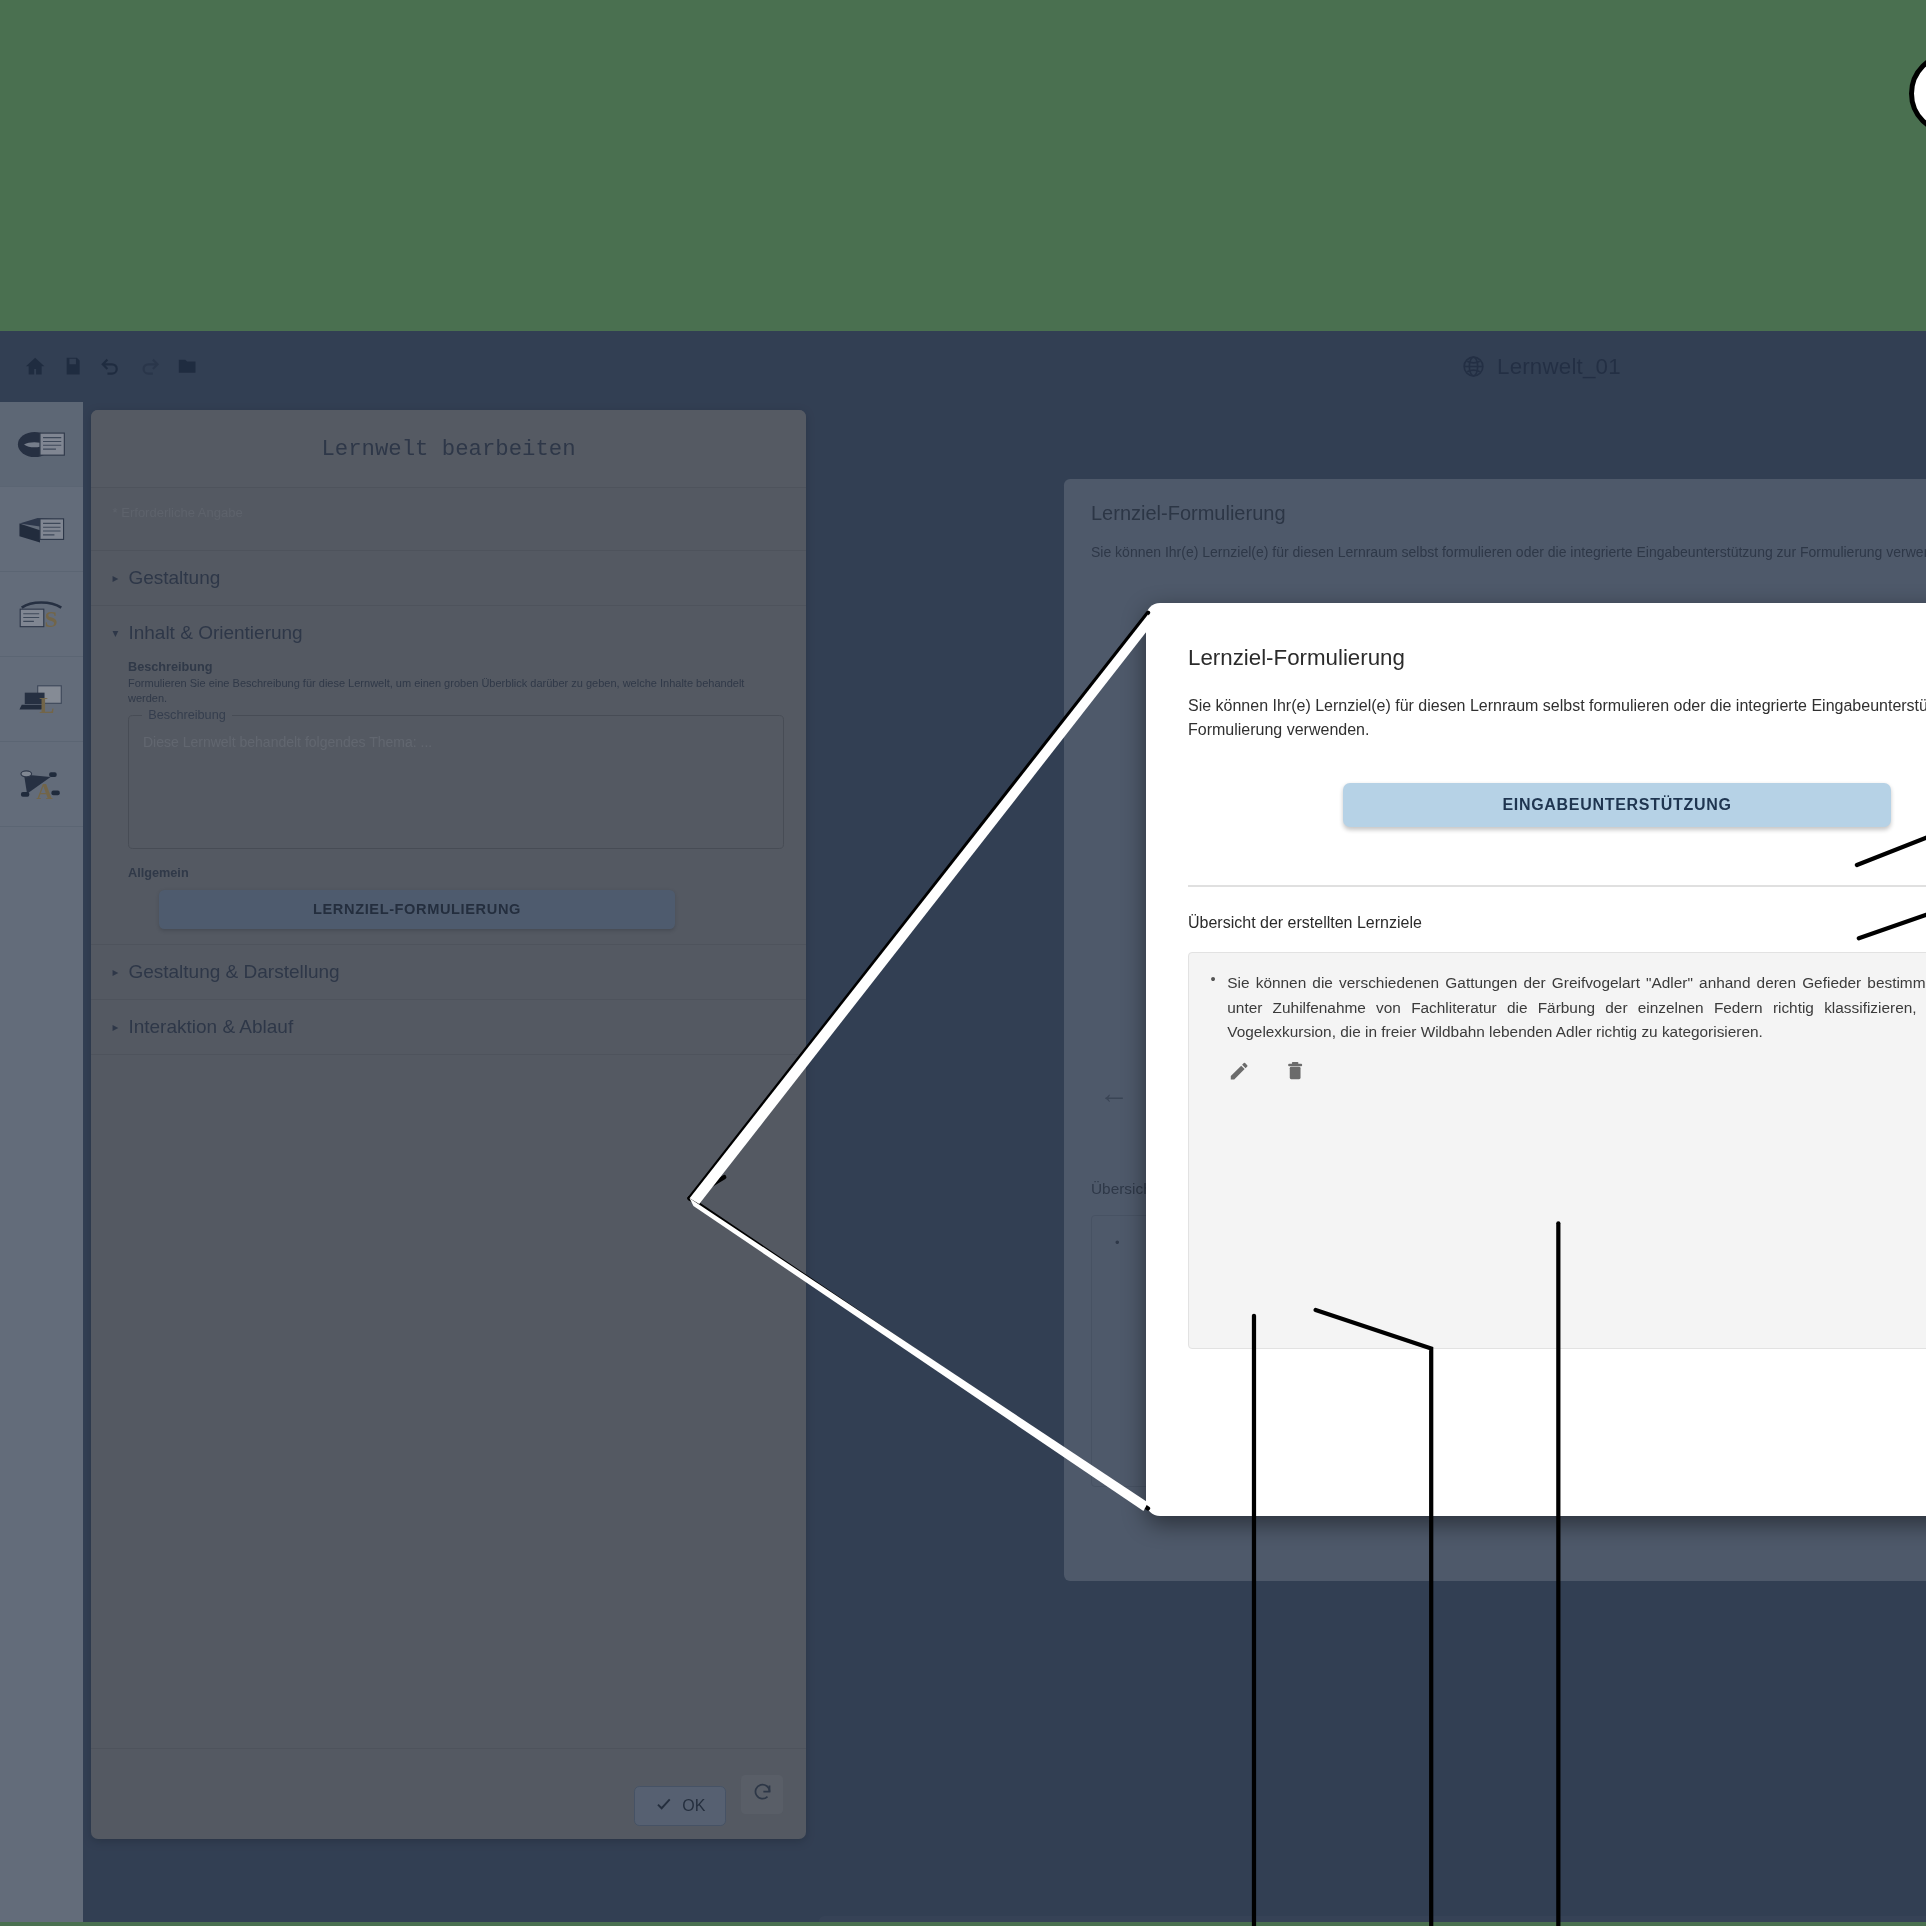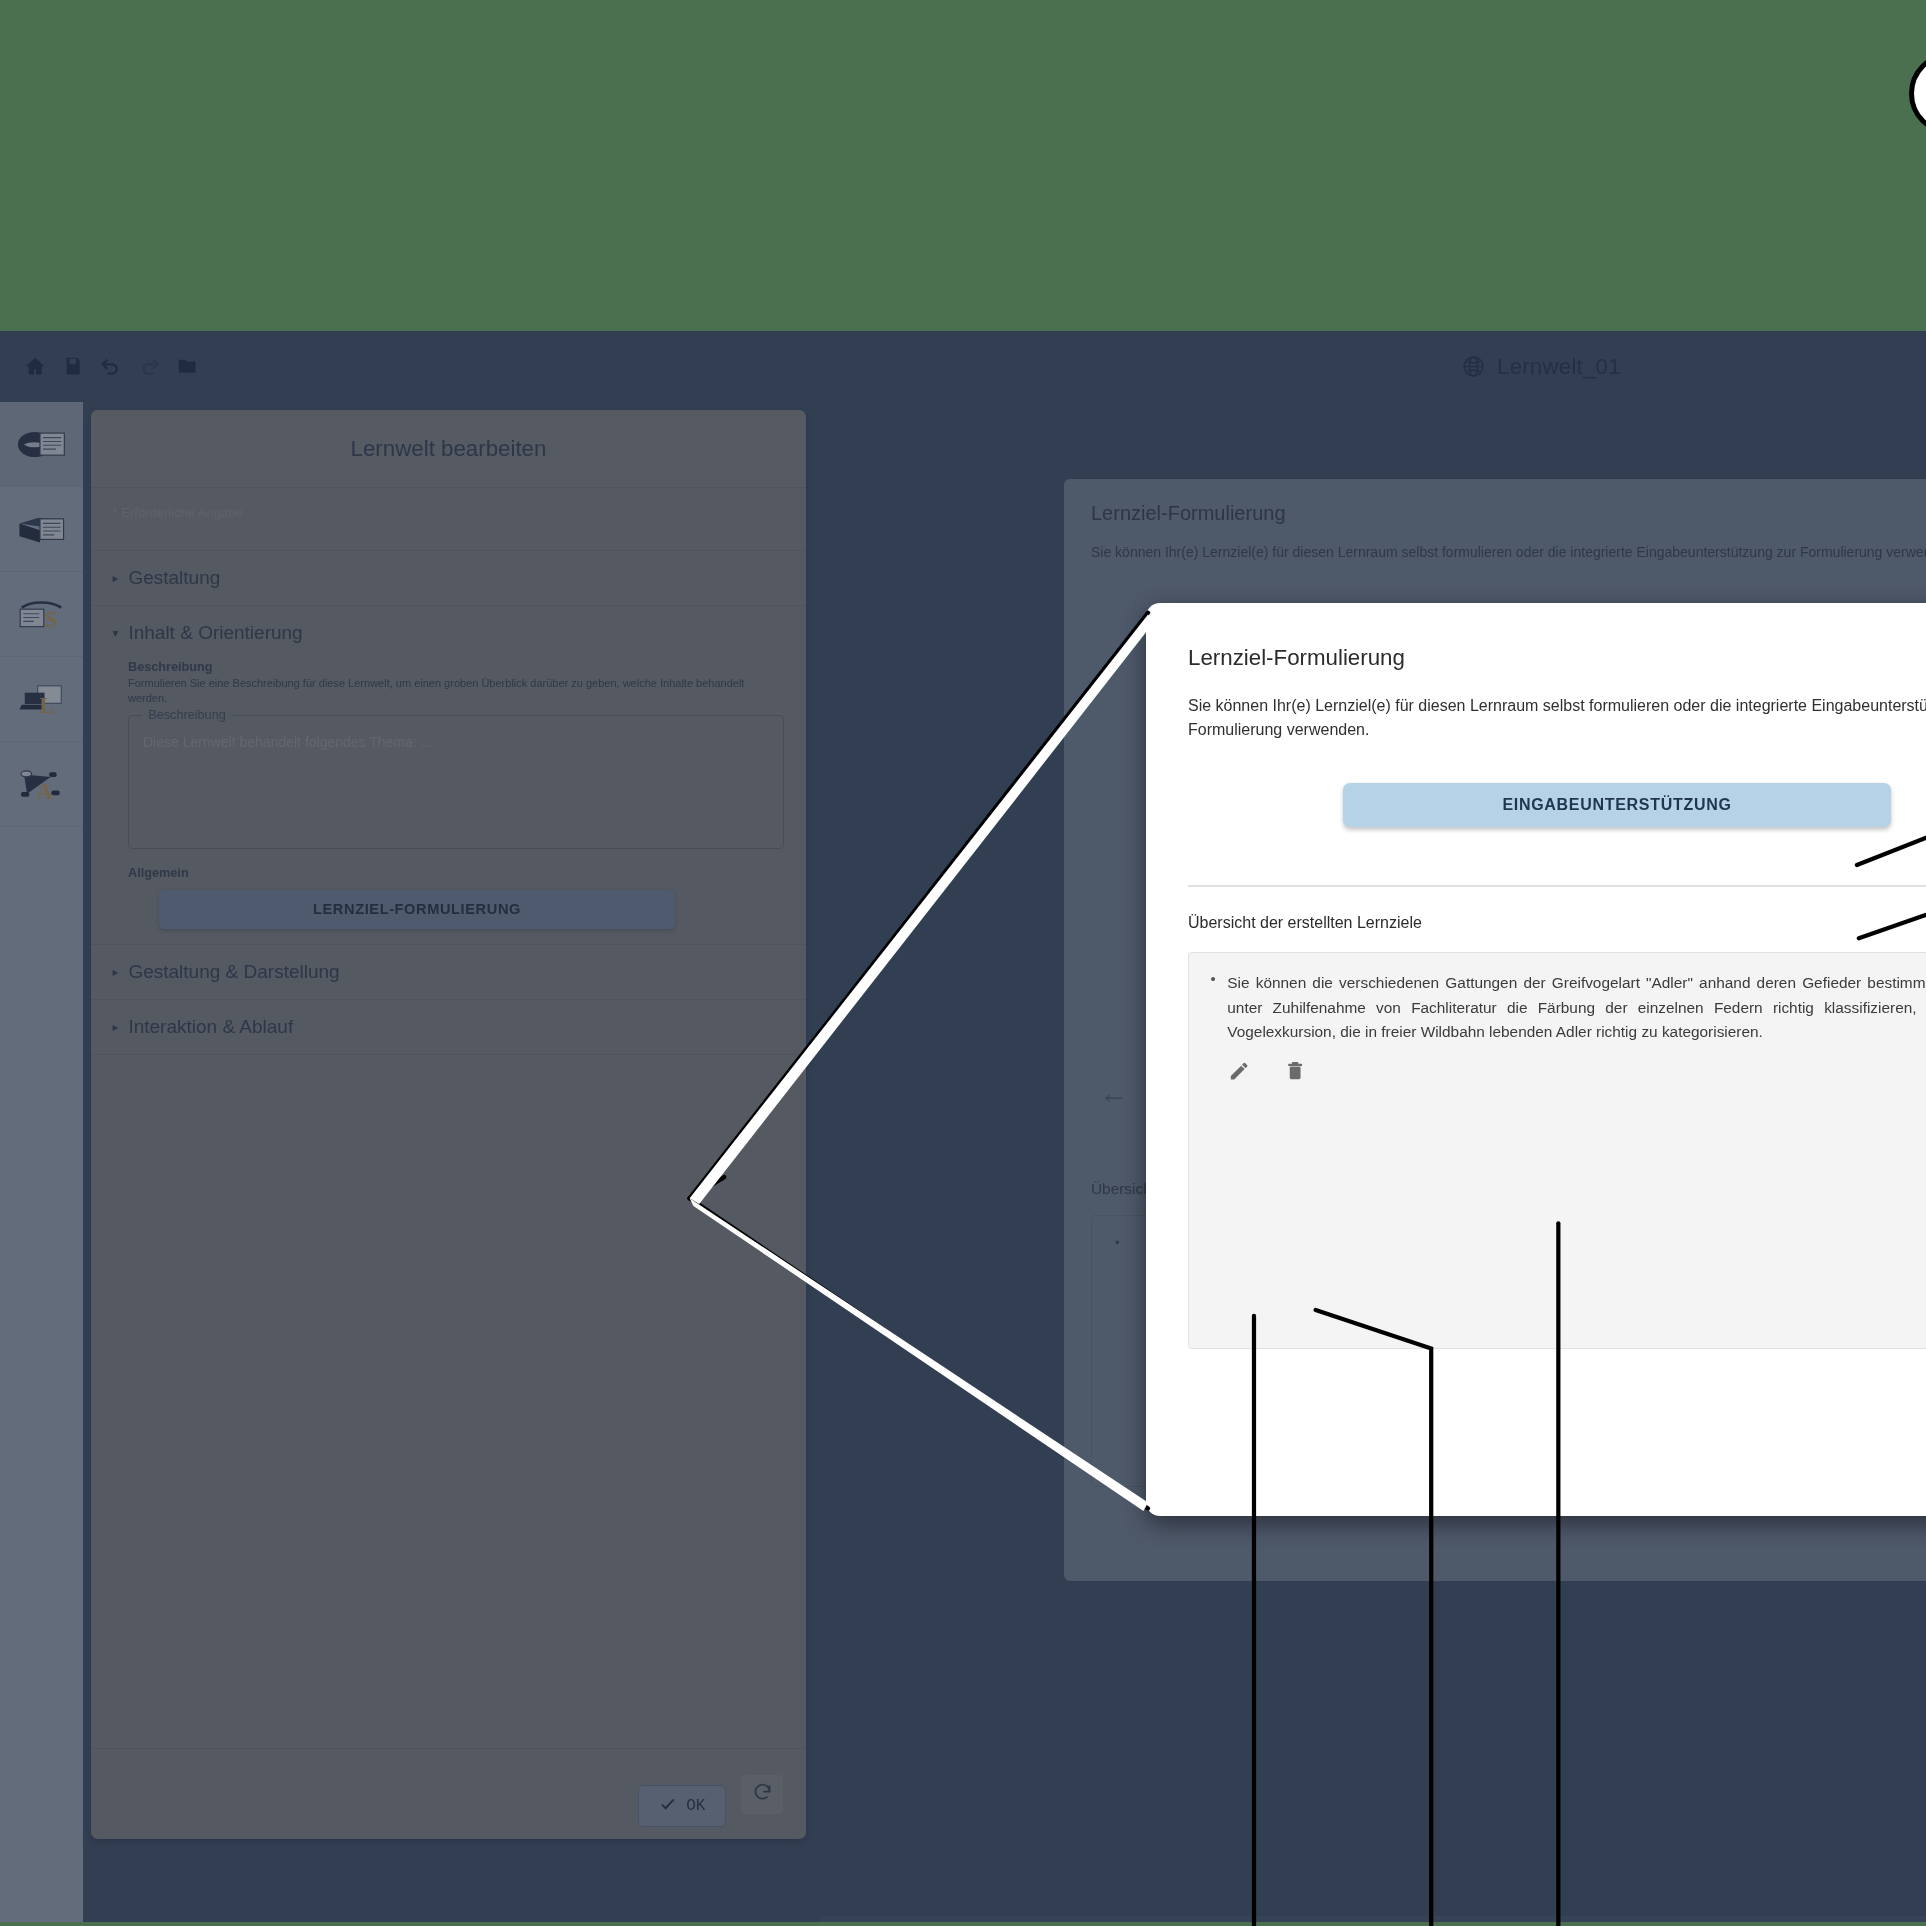--- a/index.html
+++ b/index.html
@@ -53,21 +53,21 @@
   #editor-panel{
     position:absolute;left:91px;top:79px;width:715px;height:1429px;
     background:#8a8a8a;border-radius:7px;
     box-shadow:0 2.3px 8.5px rgba(0,0,0,.25);
     overflow:hidden;
   }
   #editor-header{
     height:77px;display:flex;align-items:center;justify-content:center;
     background:#8d8d8d;border-bottom:0.4px solid #7d7d7d;
   }
-  #editor-header .t{font-size:22.3px;color:#3b4454;}
+  #editor-header .t{font-size:22.3px;color:#3b4454;font-family:Liberation Mono, monospace;}
   #editor-req{
     padding:17px 21.6px 0 21.6px;font-size:13px;color:#9d9d9d;
   }
   #acc-list{margin-top:30px;border-top:0.4px solid #7d7d7d;}
   .acc{border-bottom:0.4px solid #7d7d7d;}
   .acc-head{
     display:flex;align-items:center;gap:10px;padding:16px 21.6px;
     font-size:19px;color:#3b4454;
   }
   .caret{font-size:11.6px;color:#3b4454;line-height:1;}
@@ -90,21 +90,21 @@
     box-shadow:0 1.9px 3.9px rgba(0,0,0,.2);font-family:"Liberation Sans",sans-serif;
   }
   #editor-footer{
     position:absolute;left:0;bottom:0;width:715px;height:91px;
     border-top:0.4px solid #7d7d7d;display:flex;align-items:center;justify-content:flex-end;
     gap:14.6px;padding-right:23px;box-sizing:border-box;
   }
   #ok-btn{
     border:1.2px solid #6d7c90;border-radius:5.4px;background:#8f9aa9;
     padding:8.5px 20px;display:flex;align-items:center;gap:10px;
-    font-size:16px;color:#27313f;font-family:Liberation Mono, monospace;margin-top:24px;
+    font-size:16px;color:#27313f;font-family:Liberation Sans, sans-serif;margin-top:24px;
   }
   #reset-btn{
     background:#949494;border-radius:4.6px;width:42px;height:39px;
     display:flex;align-items:center;justify-content:center;border:none;color:#3a4452;
   }
   #reset-btn svg{width:21px;height:21px;}
 
   
   #center-canvas{
     position:absolute;left:817px;top:79px;width:1433px;height:1429px;

